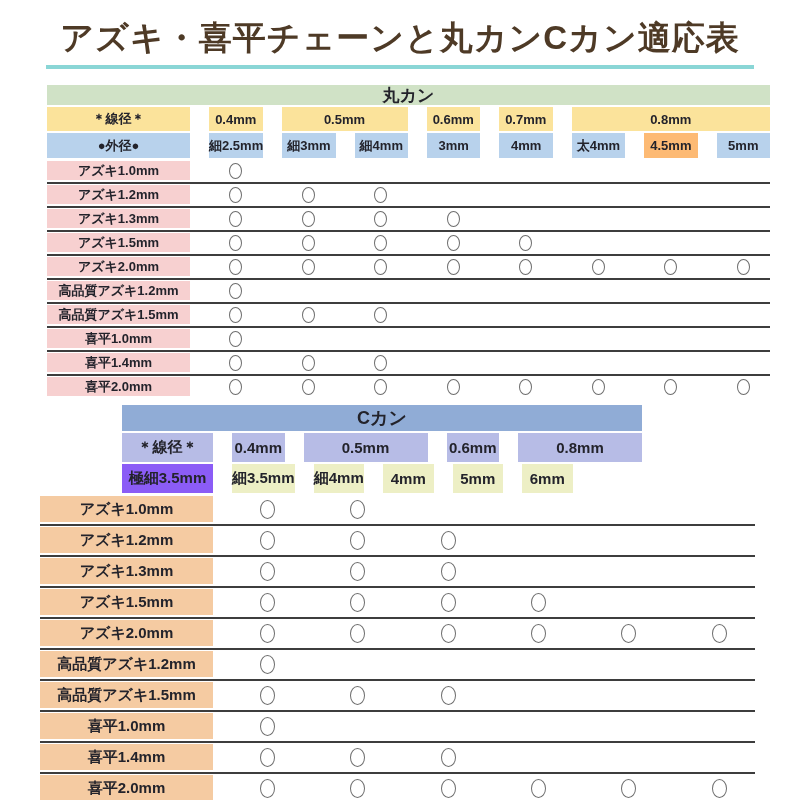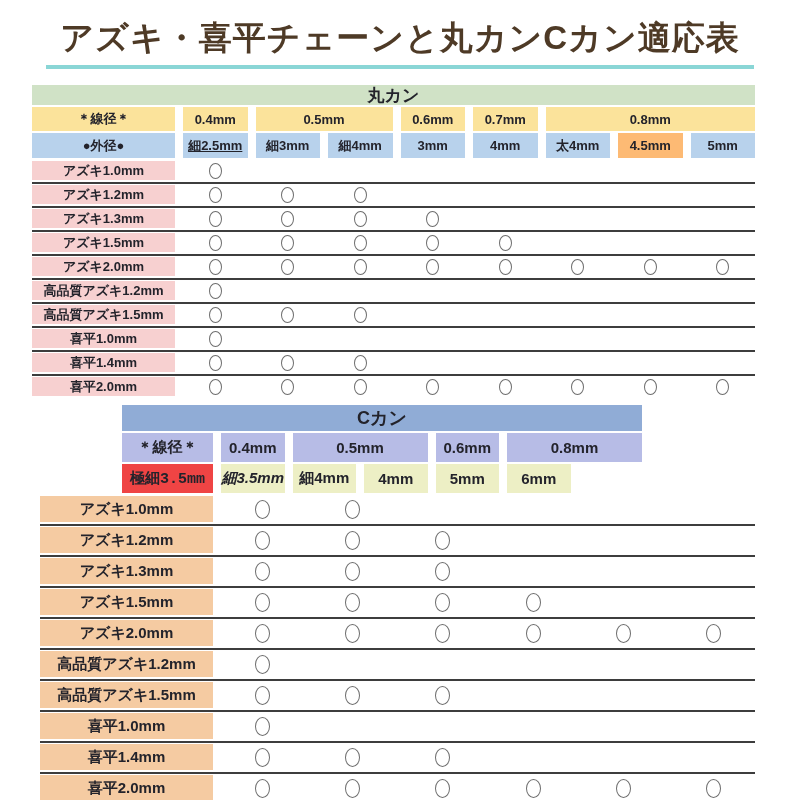--- a/index.html
+++ b/index.html
@@ -10,27 +10,27 @@
   }
   .title-wrap{position:absolute;top:14px;left:0;width:800px;text-align:center}
   .title{
     display:inline-block;margin:0;font-size:33px;font-weight:bold;line-height:1.2;
     color:var(--title,#4e3a26);
     padding:4px 14px 7px 14px;
     border-bottom:4px solid var(--underline,#8ad6d6);
     letter-spacing:1px;white-space:nowrap;
   }
   .tblc{position:absolute}
-  #table-marukan{left:32px;top:85px;width:723px}
+  #table-marukan{left:47px;top:85px;width:723px}
   #table-ckan{left:40px;top:405px;width:715px}
   #table-ckan .hwrap{margin-left:82px;width:520px}
   .tbar{display:flex;align-items:center;justify-content:center;font-weight:bold;margin-bottom:2px}
   .t1 .tbar{height:20px;font-size:17px}
   .t2 .tbar{height:26px;font-size:18px}
-  .grid{display:grid;column-gap:8px;margin-bottom:2px}
+  .grid{display:grid;column-gap:19px;margin-bottom:2px}
   .ghead-od{margin-bottom:3px}
   .t1 .ghead,.t1 .gdata{grid-template-columns:143px repeat(8,1fr)}
   .t2 .ghead{grid-template-columns:91px repeat(6,1fr)}
   .t2 .gdata{grid-template-columns:173px repeat(6,1fr)}
   .cell{display:flex;align-items:center;justify-content:center;font-weight:bold;white-space:nowrap}
   .t1 .hcell{height:24px;font-size:13px}
   .t1 .ghead-od .hcell{height:25px}
   .t2 .hcell{height:29px;font-size:15px}
   .t1 .dcell{height:19px;font-size:13px}
   .t2 .dcell{height:26px;font-size:15px}
@@ -53,21 +53,21 @@
       <div class="grid ghead">
         <div class="cell hcell" style="background: rgb(251, 227, 155);">＊線径＊</div>
         <div class="cell hcell" style="background: rgb(251, 227, 155); grid-column: span 1;">0.4mm</div>
         <div class="cell hcell" style="background: rgb(251, 227, 155); grid-column: span 2;">0.5mm</div>
         <div class="cell hcell" style="background: rgb(251, 227, 155); grid-column: span 1;">0.6mm</div>
         <div class="cell hcell" style="background: rgb(251, 227, 155); grid-column: span 1;">0.7mm</div>
         <div class="cell hcell" style="background: rgb(251, 227, 155); grid-column: span 3;">0.8mm</div>
       </div>
       <div class="grid ghead ghead-od">
         <div class="cell hcell" style="background: rgb(184, 210, 236);">●外径●</div>
-        <div class="cell hcell" style="background: rgb(184, 210, 236); text-decoration: underline;">細2.5mm</div>
+        <div class="cell hcell" style="background: rgb(184, 210, 236);">細2.5mm</div>
         <div class="cell hcell" style="background: rgb(184, 210, 236); text-align: right;">細3mm</div>
         <div class="cell hcell" style="background: rgb(184, 210, 236);">細4mm</div>
         <div class="cell hcell" style="background: rgb(184, 210, 236);">3mm</div>
         <div class="cell hcell" style="background: rgb(184, 210, 236);">4mm</div>
         <div class="cell hcell" style="background: rgb(184, 210, 236);">太4mm</div>
         <div class="cell hcell" style="background: #fdba74;">4.5mm</div>
         <div class="cell hcell" style="background: rgb(184, 210, 236);">5mm</div>
       </div>
     </div>
     <div class="rows">
@@ -270,22 +270,22 @@
     <div class="hwrap">
       <div class="tbar" style="background: rgb(144, 172, 214);">Cカン</div>
       <div class="grid ghead">
         <div class="cell hcell" style="background: rgb(183, 188, 230);">＊線径＊</div>
         <div class="cell hcell" style="background: rgb(183, 188, 230); grid-column: span 1;">0.4mm</div>
         <div class="cell hcell" style="background: rgb(183, 188, 230); grid-column: span 2;">0.5mm</div>
         <div class="cell hcell" style="background: rgb(183, 188, 230); grid-column: span 1;">0.6mm</div>
         <div class="cell hcell" style="background: rgb(183, 188, 230); grid-column: span 2;">0.8mm</div>
       </div>
       <div class="grid ghead ghead-od">
-        <div class="cell hcell" style="background: #ef4444; font-family: Liberation Mono, monospace;">極細3.5mm</div>
-        <div class="cell hcell" style="background: rgb(237, 239, 197); font-style: italic;">細3.5mm</div>
+        <div class="cell hcell" style="background: #8b5cf6;">極細3.5mm</div>
+        <div class="cell hcell" style="background: rgb(237, 239, 197);">細3.5mm</div>
         <div class="cell hcell" style="background: rgb(237, 239, 197);">細4mm</div>
         <div class="cell hcell" style="background: rgb(237, 239, 197);">4mm</div>
         <div class="cell hcell" style="background: rgb(237, 239, 197);">5mm</div>
         <div class="cell hcell" style="background: rgb(237, 239, 197);">6mm</div>
       </div>
     </div>
     <div class="rows">
       <div class="grid gdata">
         <div class="cell dcell" style="background: rgb(245, 203, 162);">アズキ1.0mm</div>
         <div class="cell dcell">

